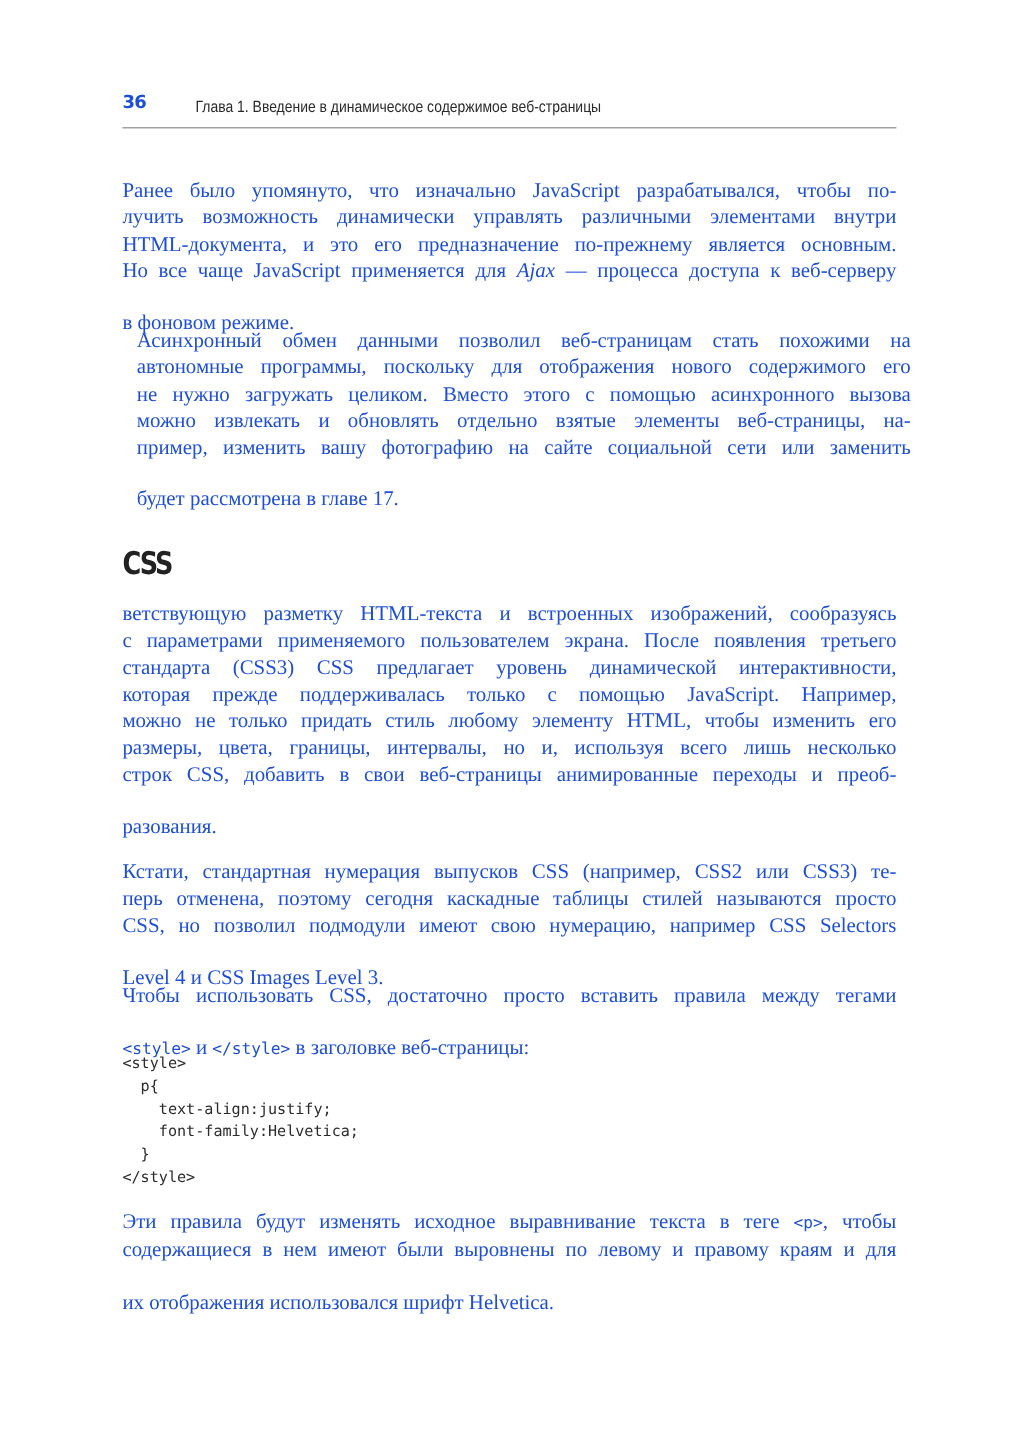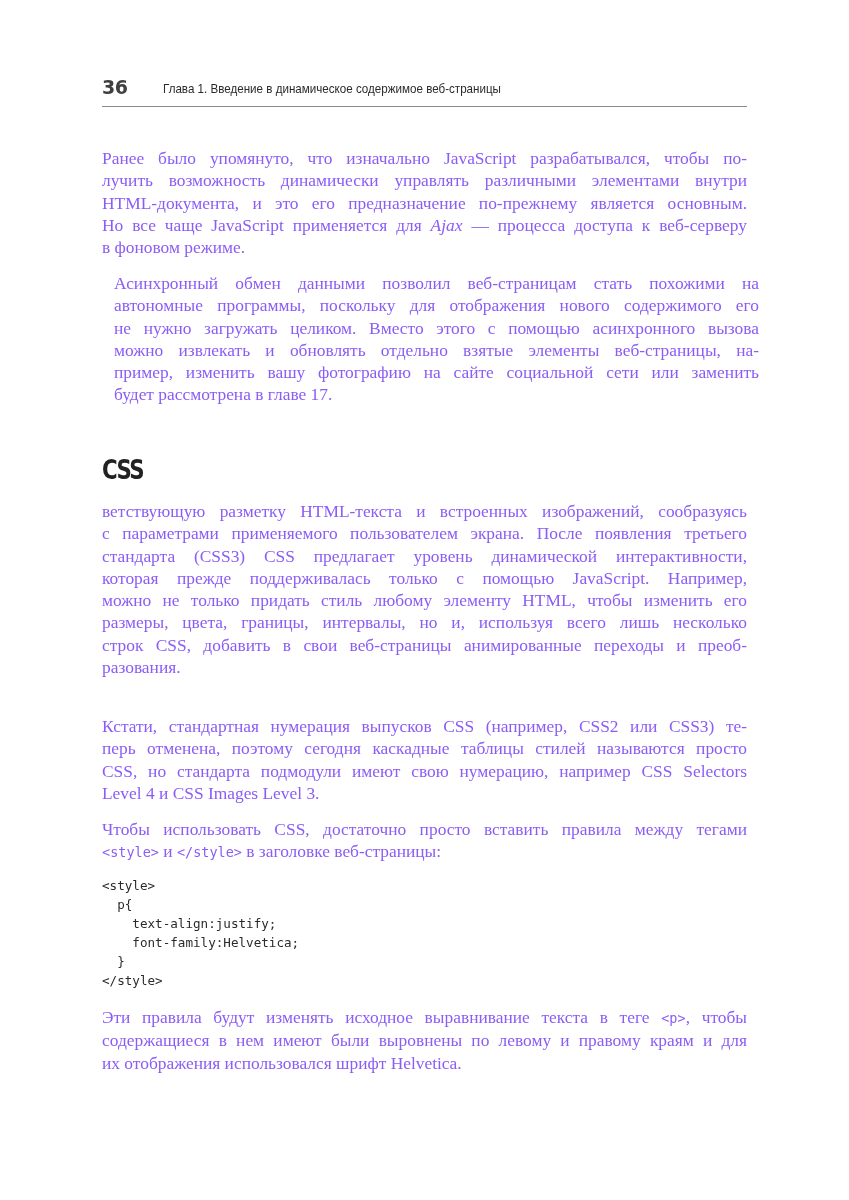--- a/index.html
+++ b/index.html
@@ -27,52 +27,52 @@
       width: 645px;
       height: 30px;
       border-bottom: 1.5px solid #8a8a8a;
     }
     .page-number {
       position: absolute;
       left: 0;
       top: 0;
       font-family: "DejaVu Sans", sans-serif;
       font-weight: bold;
-      font-size: 19px;
+      font-size: 15px;
       letter-spacing: -0.5px;
-      color: #404040;
+      color: #1d4ed8;
     }
     .chapter-title {
       position: absolute;
       left: 61px;
       top: 5px;
       font-family: "Liberation Sans", sans-serif;
       font-size: 13.5px;
       transform: scaleX(0.86);
       transform-origin: left center;
       white-space: nowrap;
       color: #2a2a2a;
     }
     .body-text {
       font-family: "Liberation Serif", serif;
       font-size: 17.4px;
       line-height: 22.3px;
       text-align: justify;
-      color: #8b5cf6;
+      color: #1d4ed8;
       margin: 0;
       hyphens: manual;
     }
     .p1 { position: absolute; top: 147px; left: 0; width: 645px; }
     .p2 { position: absolute; top: 272px; left: 12px; width: 645px; }
     .p3 { position: absolute; top: 500px; left: 0; width: 645px; }
     .p4 { position: absolute; top: 715px; left: 0; width: 645px; }
     .p5 { position: absolute; top: 818px; left: 0; width: 645px; }
     .p6 { position: absolute; top: 1006px; left: 0; width: 645px; }
     .line { display: block; text-align: justify; text-align-last: justify; white-space: nowrap; }
-    .line.last { text-align-last: left; }
+    .line.last { text-align-last: left; margin-top: 21px; }
     .section-heading {
       position: absolute;
       left: 0;
       top: 455px;
       font-family: "DejaVu Sans", sans-serif;
       font-weight: bold;
       font-size: 26px;
       letter-spacing: -2px;
       transform: scaleX(0.82);
       transform-origin: left center;
@@ -132,21 +132,21 @@
     <span class="line">которая прежде поддерживалась только с помощью JavaScript. Например,</span>
     <span class="line">можно не только придать стиль любому элементу HTML, чтобы изменить его</span>
     <span class="line">размеры, цвета, границы, интервалы, но и, используя всего лишь несколько</span>
     <span class="line">строк CSS, добавить в свои веб-страницы анимированные переходы и преоб-</span>
     <span class="line last">разования.</span>
   </div>
 
   <div class="body-text p4">
     <span class="line">Кстати, стандартная нумерация выпусков CSS (например, CSS2 или CSS3) те-</span>
     <span class="line">перь отменена, поэтому сегодня каскадные таблицы стилей называются просто</span>
-    <span class="line">CSS, но стандарта подмодули имеют свою нумерацию, например CSS Selectors</span>
+    <span class="line">CSS, но позволил подмодули имеют свою нумерацию, например CSS Selectors</span>
     <span class="line last">Level 4 и CSS Images Level 3.</span>
   </div>
 
   <div class="body-text p5">
     <span class="line">Чтобы использовать CSS, достаточно просто вставить правила между тегами</span>
     <span class="line last"><code class="mono">&lt;style&gt;</code><span> и </span><code class="mono">&lt;/style&gt;</code><span> в заголовке веб-страницы:</span></span>
   </div>
 
   <pre class="code-block">&lt;style&gt;
   p{

